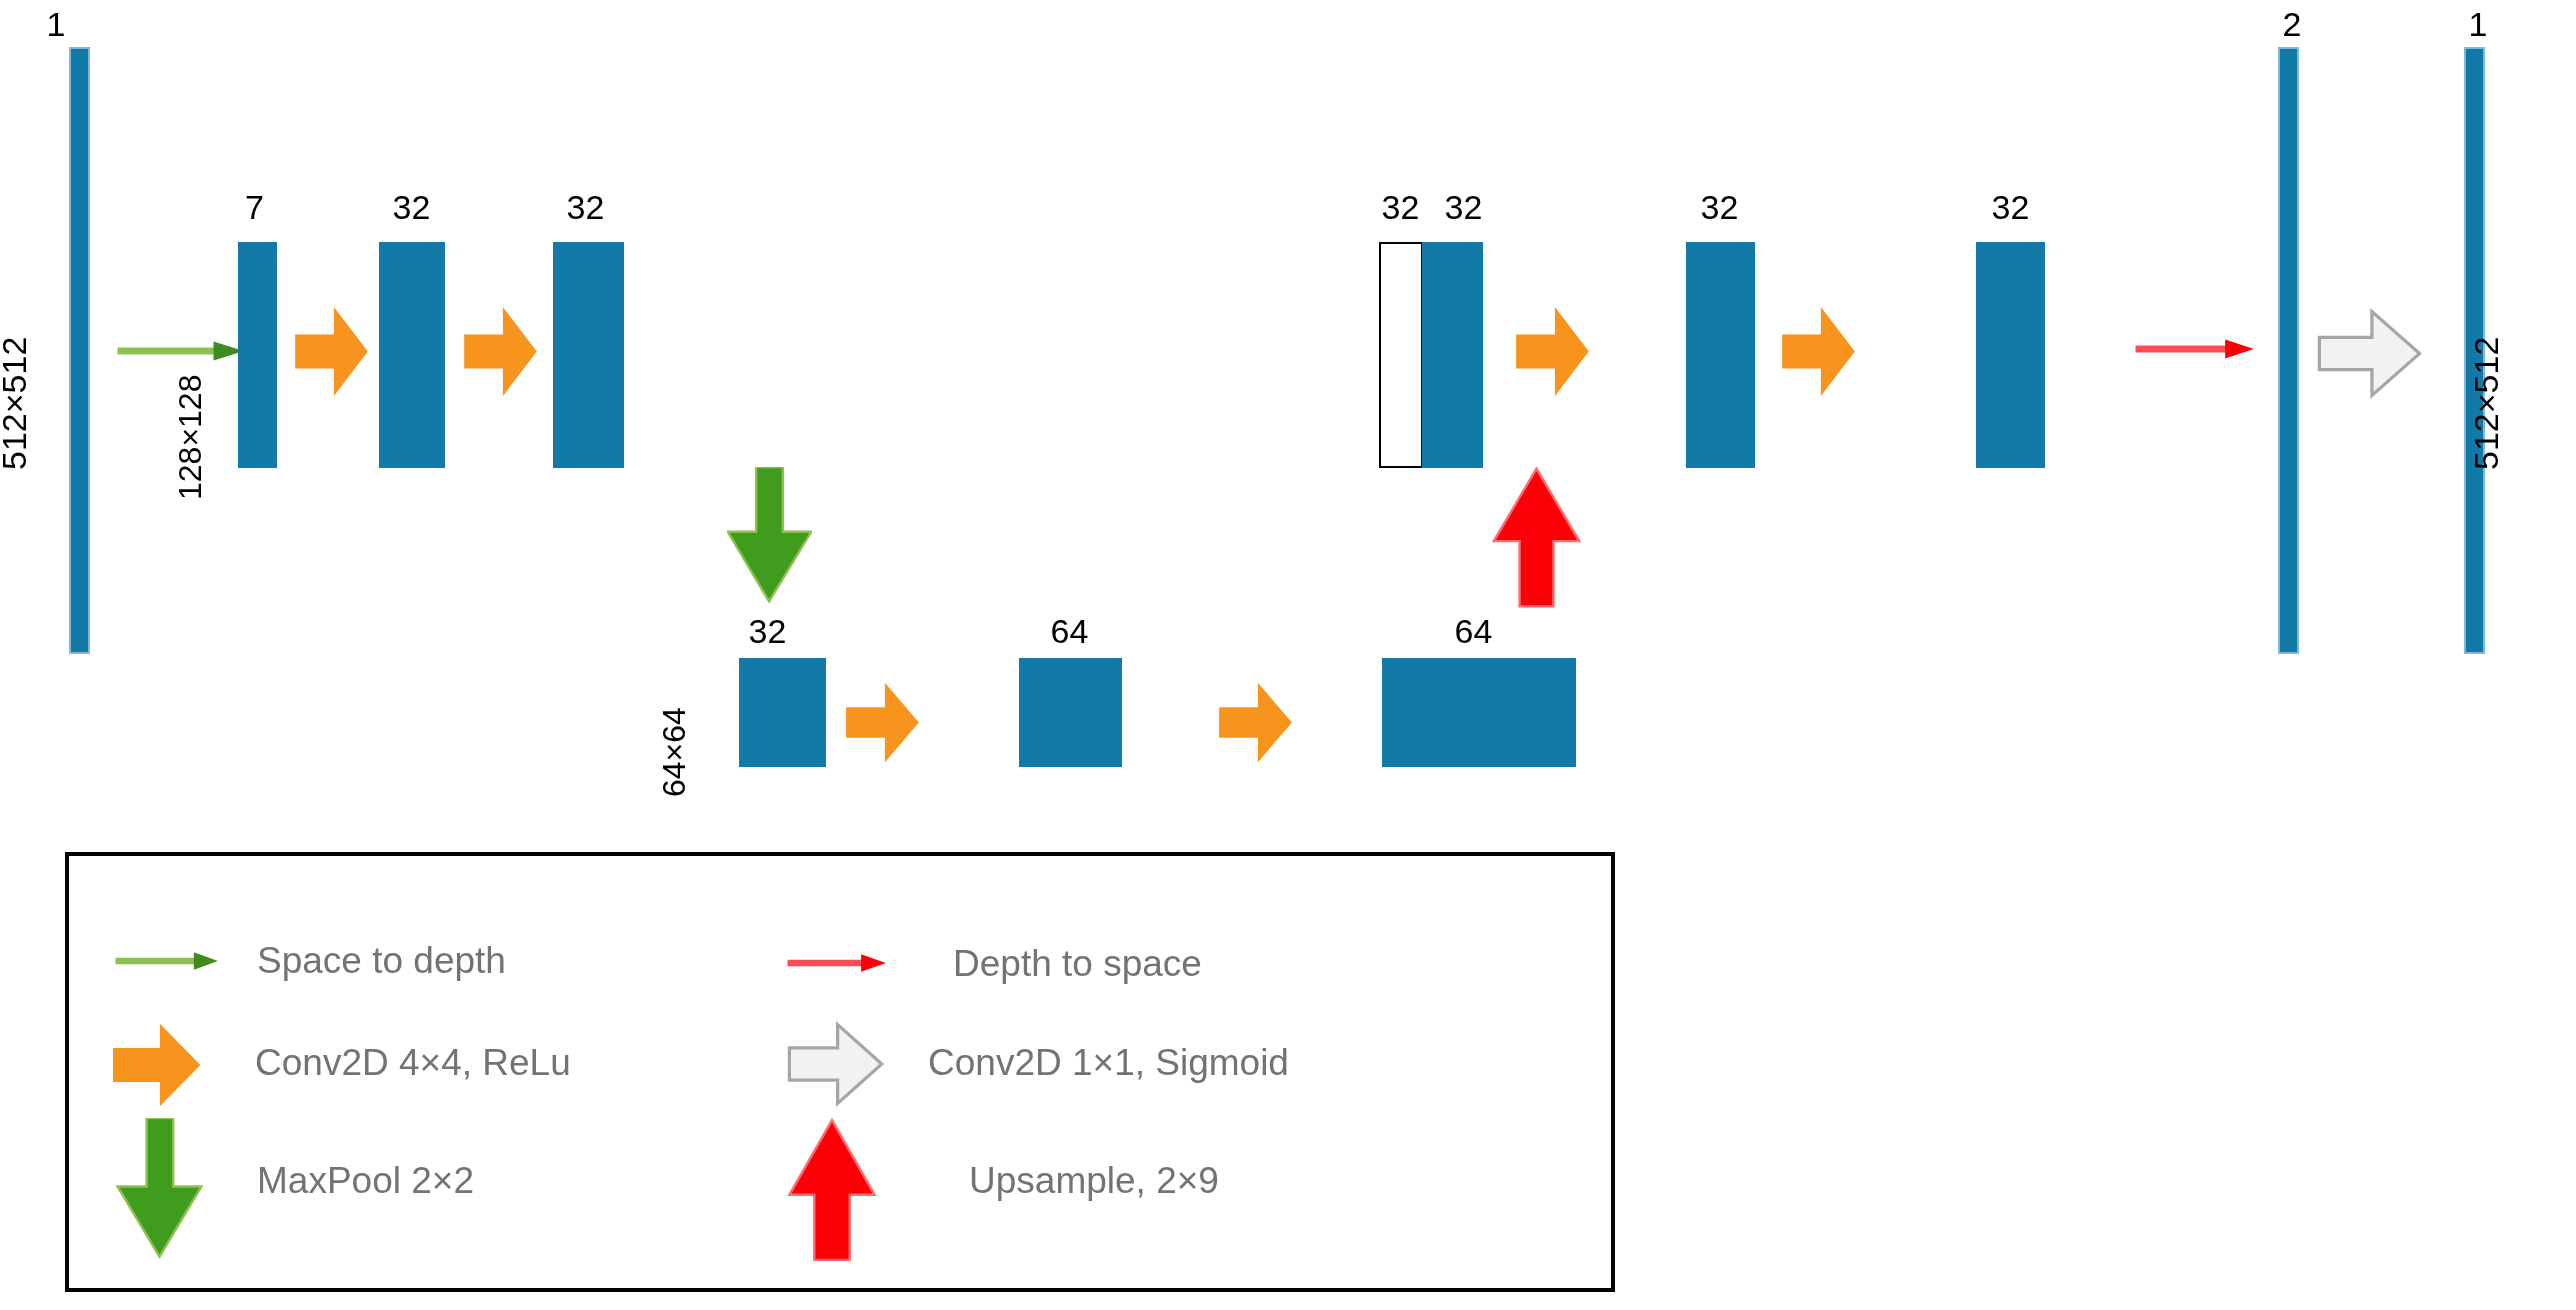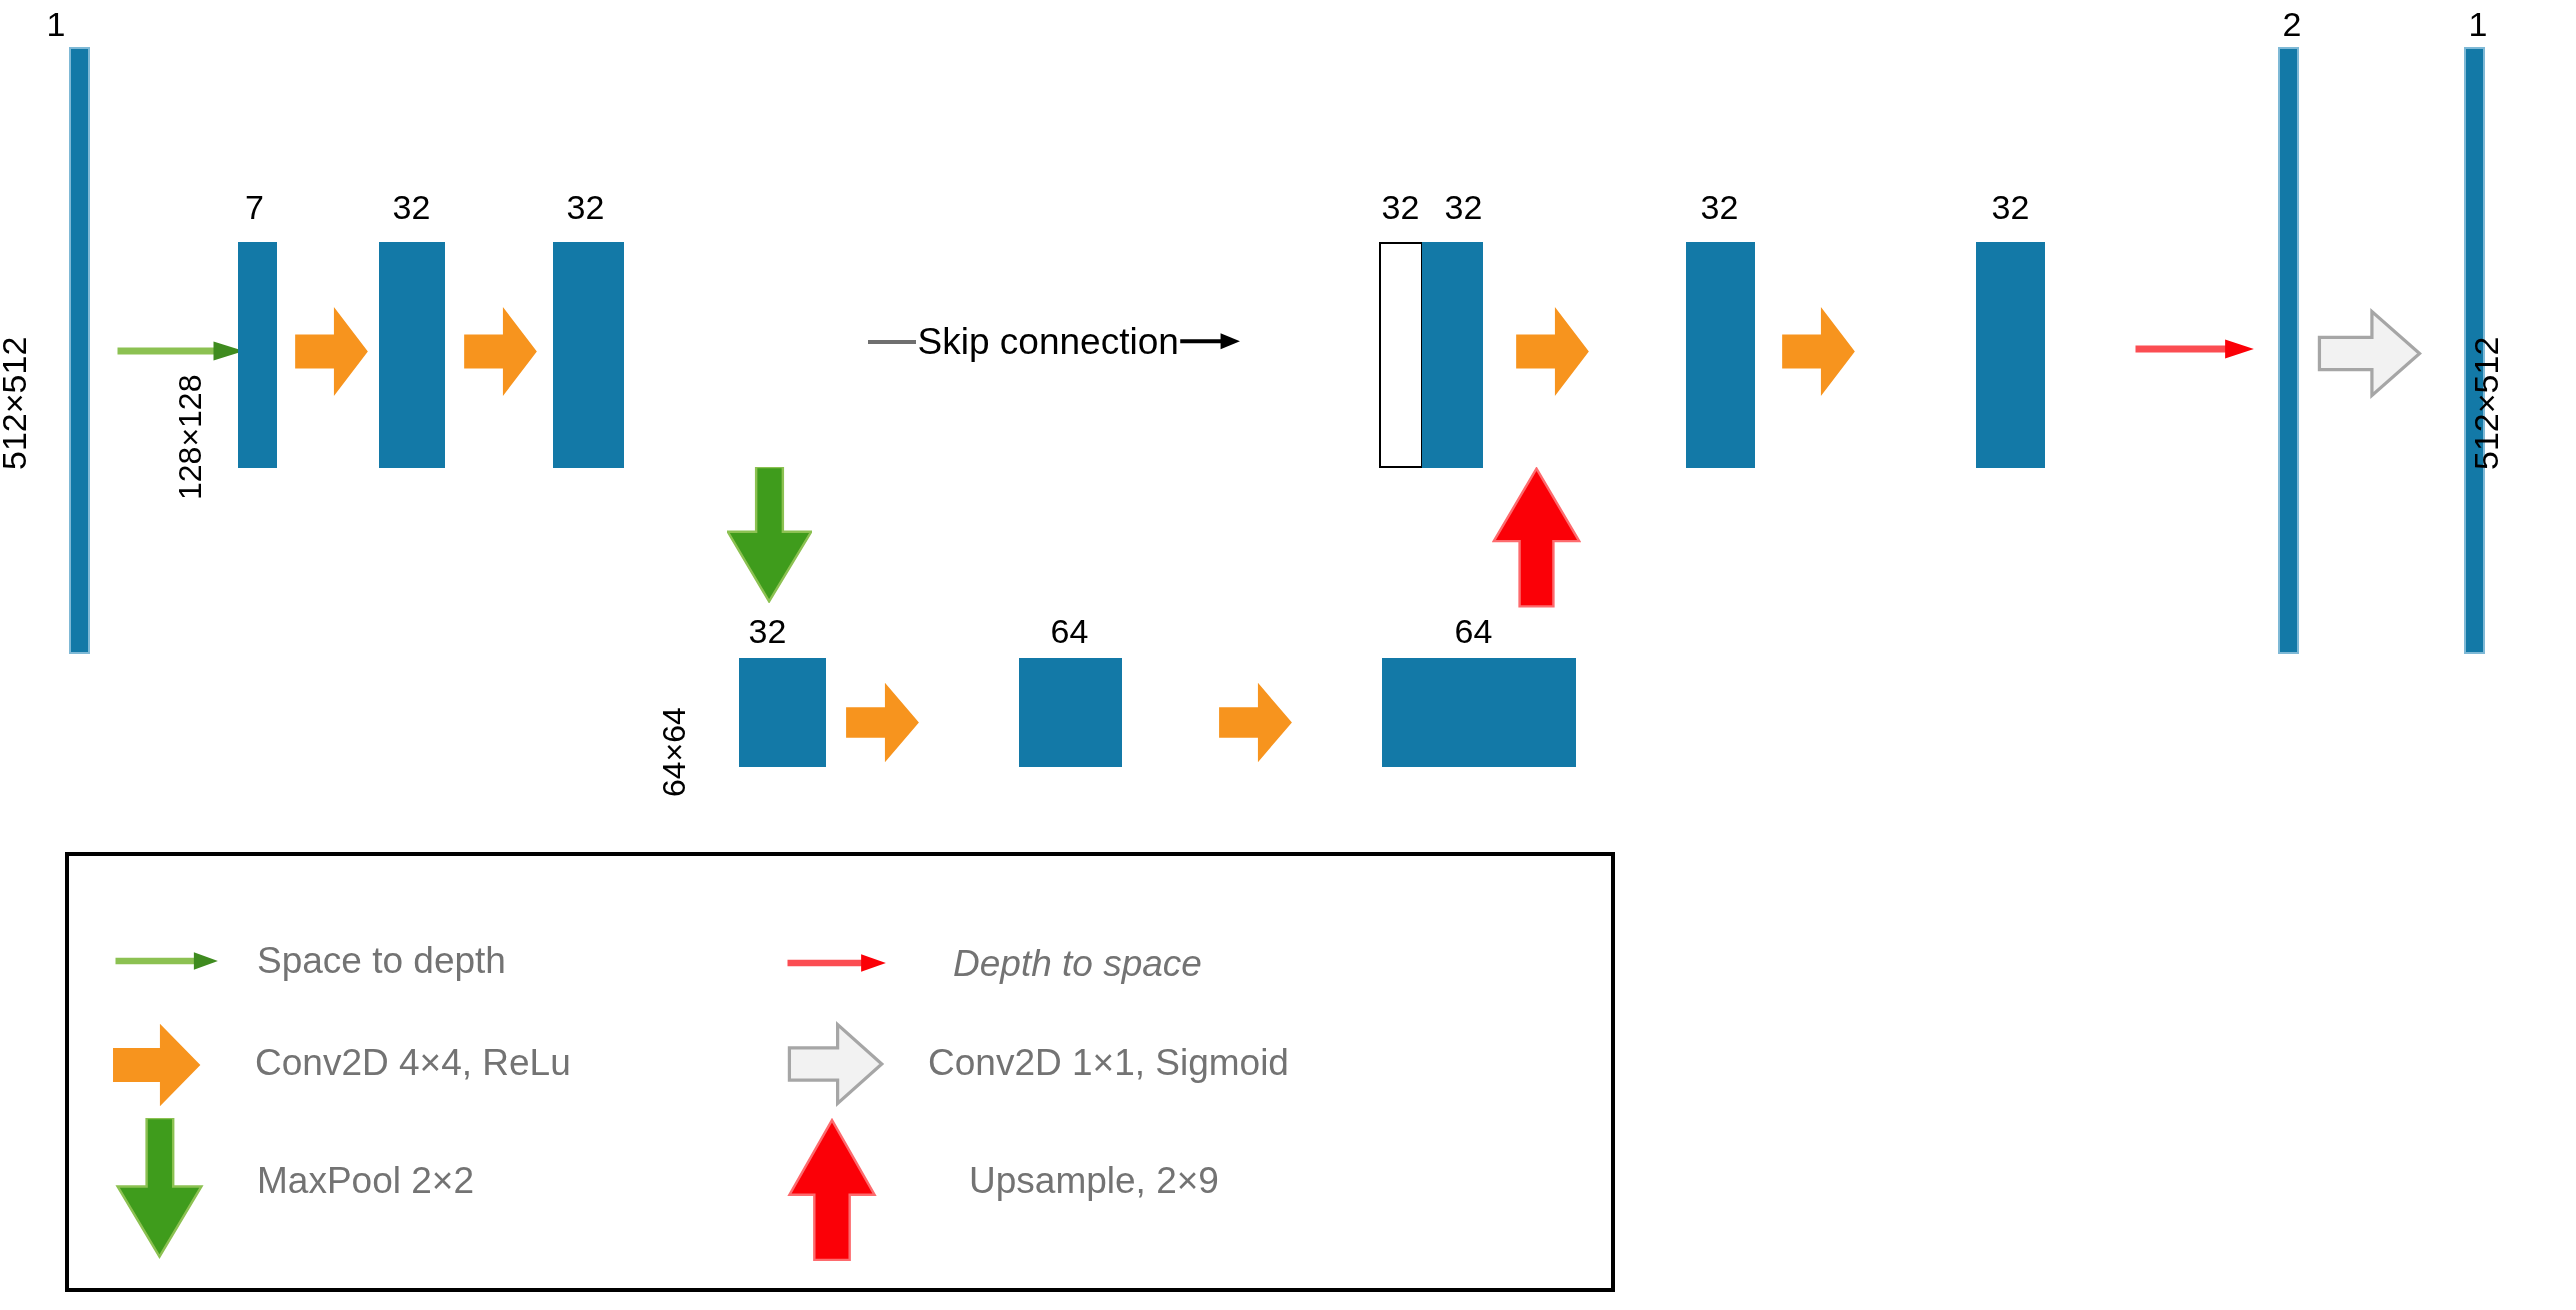--- a/index.html
+++ b/index.html
@@ -150,30 +150,20 @@
 
   <div class="chan-label" style="left:545px; top:190px; width:81px;">32</div>
   <div class="block" style="left:553px; top:242px; width:71px; height:226px;"></div>
 
   <div class="thin-arrow" style="left:727px; top:467px;">
     <svg width="85" height="136" viewBox="0 0 105 168">
       <polygon points="36,0 69,0 69,80 104,80 52,166 1,80 36,80" fill="#3f9c1c" stroke="#8cc152" stroke-width="3"></polygon>
     </svg>
   </div>
 
-  <div class="skip-wrap" style="left:868px; top:323px;">
-    <span class="skip-line"></span>
-    <span class="skip-text">Skip connection</span>
-    <span class="skip-arrow">
-      <svg width="61" height="22.6" viewBox="0 0 75 28">
-        <line x1="0" y1="14" x2="56" y2="14" stroke="#000000" stroke-width="5"></line>
-        <polygon points="50,4 74,14 50,24" fill="#000000"></polygon>
-      </svg>
-    </span>
-  </div>
 
   <div class="chan-label" style="left:1364px; top:190px; width:73px;">32</div>
   <div class="block bordered" style="left:1379px; top:242px; width:44px; height:226px;"></div>
 
   <div class="chan-label" style="left:1427px; top:190px; width:73px;">32</div>
   <div class="block" style="left:1422px; top:242px; width:61px; height:226px;"></div>
 
   <div class="thin-arrow" style="left:1492px; top:467px;">
     <svg width="89" height="141" viewBox="0 0 110 175">
       <polygon points="55,2 108,92 76,92 76,173 34,173 34,92 2,92" fill="#fb0007" stroke="#fd6b6e" stroke-width="3"></polygon>
@@ -250,21 +240,21 @@
     </svg>
   </div>
   <div class="legend-text" style="left:257px; top:942px;">Space to depth</div>
 
   <div class="legend-icon" style="left:787px; top:951px;">
     <svg width="101" height="24" viewBox="0 0 125 30">
       <line x1="0" y1="15" x2="98" y2="15" stroke="#fb4d52" stroke-width="8"></line>
       <polygon points="92,4 123,15 92,26" fill="#fb0007"></polygon>
     </svg>
   </div>
-  <div class="legend-text" style="left:953px; top:945px;font-style:italic;">Depth to space</div>
+  <div class="legend-text" style="left:953px; top:945px;">Depth to space</div>
 
   <div class="legend-icon" style="left:113px; top:1019px;">
     <svg width="89" height="93" viewBox="0 0 110 115">
       <polygon points="0,36 58,36 58,6 108,57 58,108 58,78 0,78" fill="#f7941e"></polygon>
     </svg>
   </div>
   <div class="legend-text" style="left:255px; top:1044px;text-align:right;">Conv2D 4×4, ReLu</div>
 
   <div class="legend-icon" style="left:787px; top:1019px;">
     <svg width="98" height="90" viewBox="0 0 122 112">

